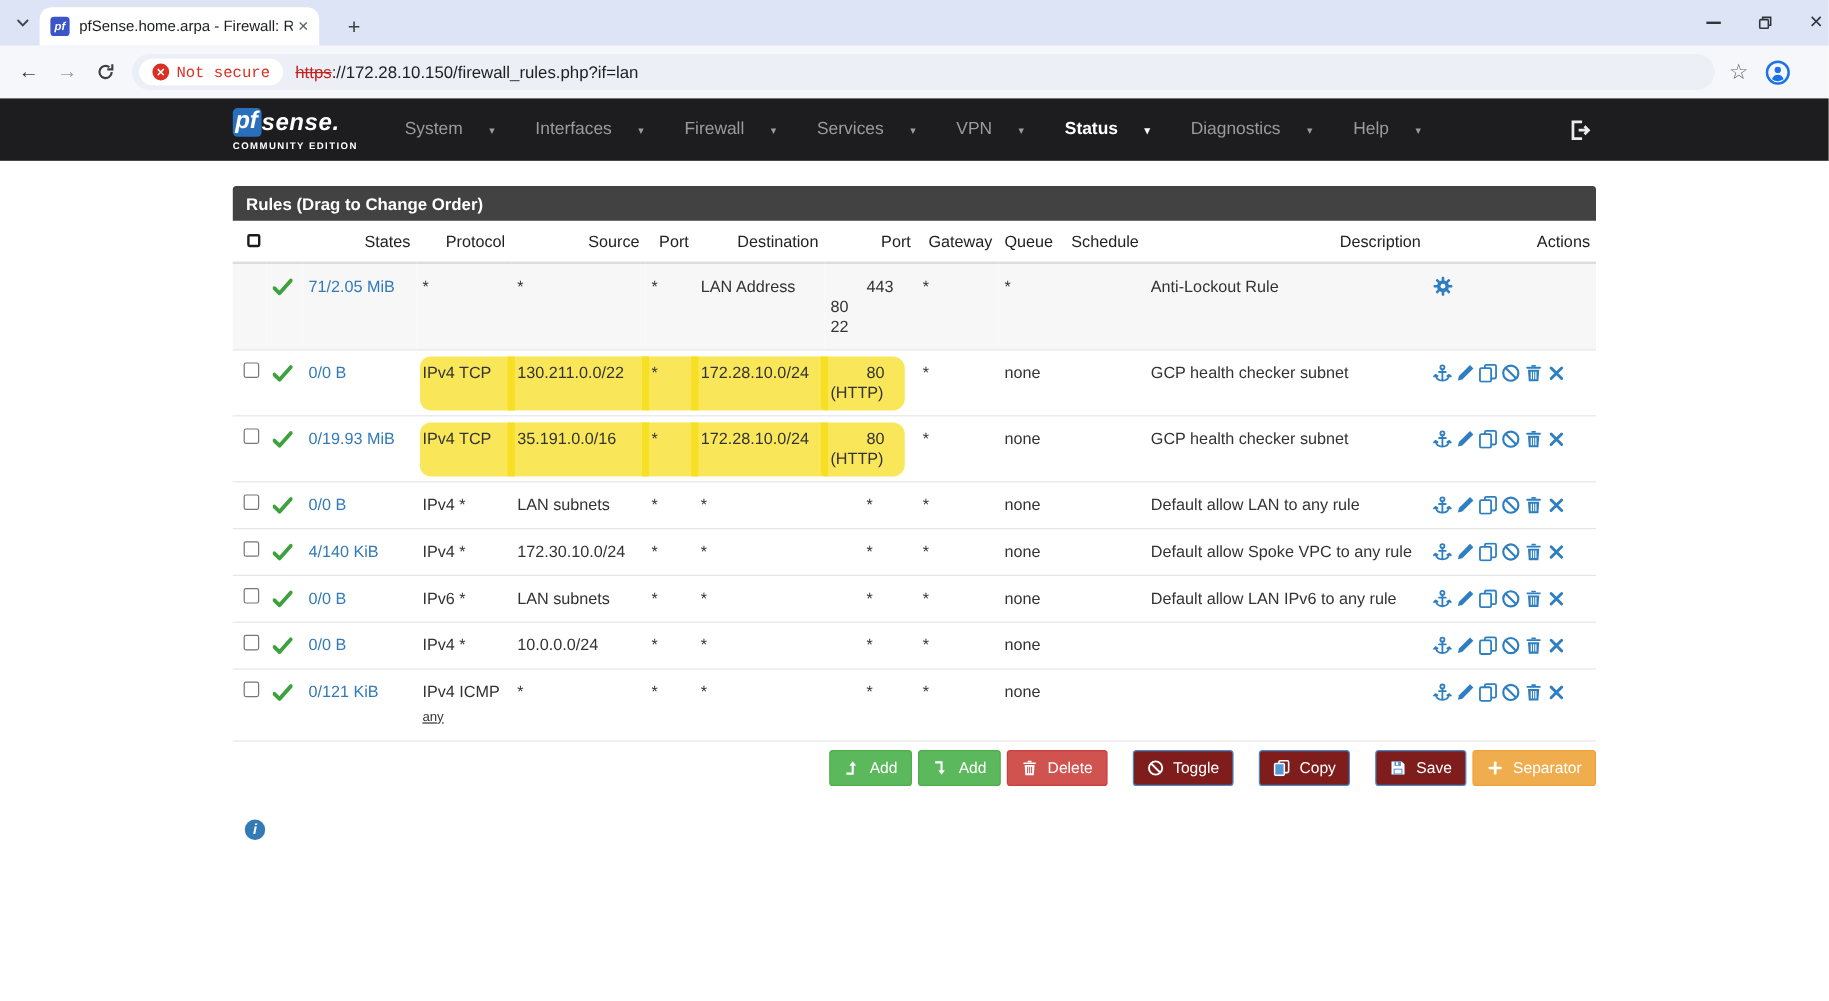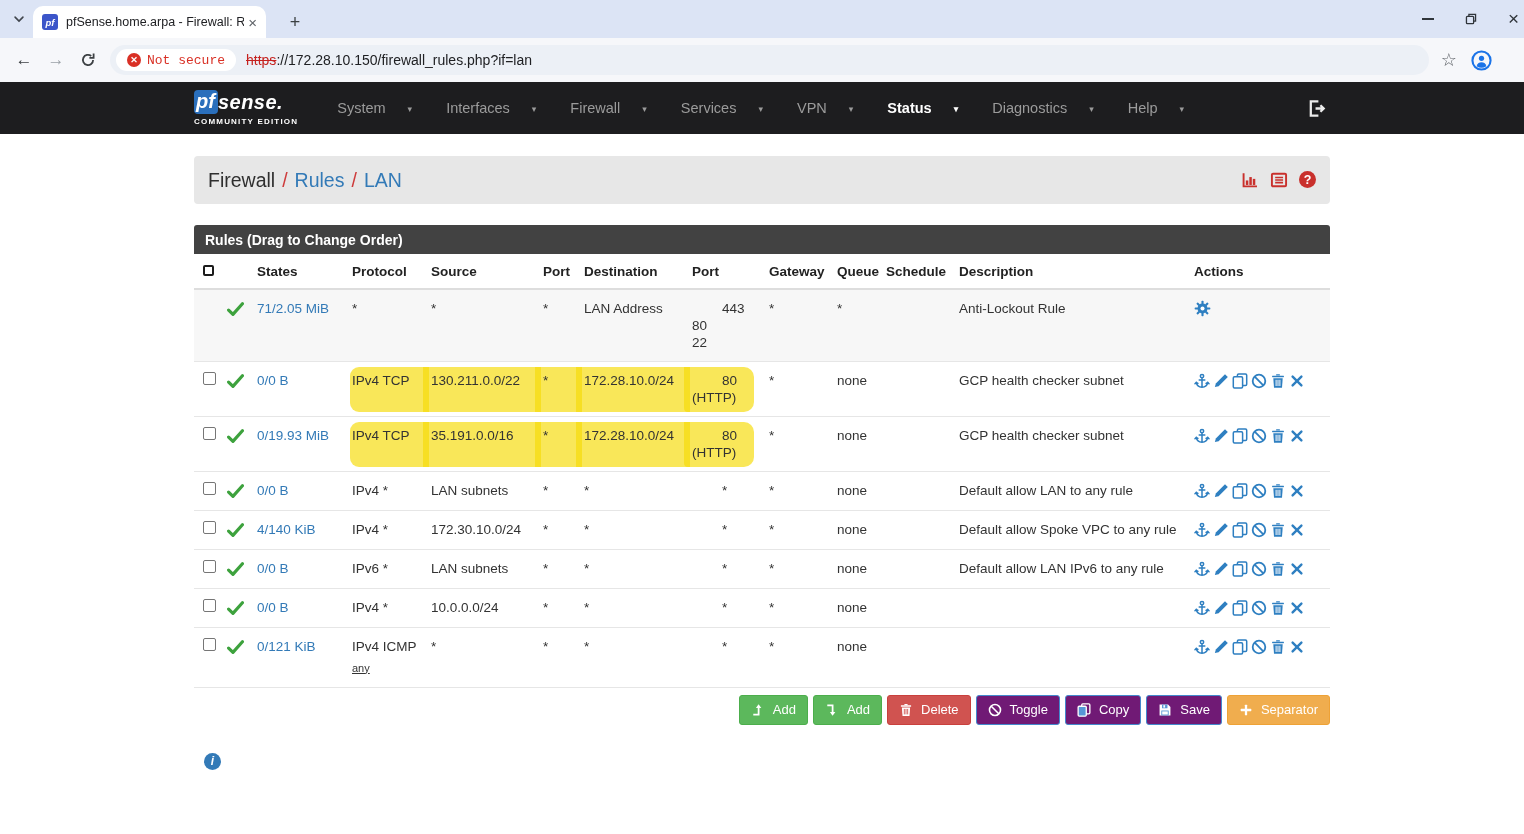--- a/index.html
+++ b/index.html
@@ -61,21 +61,21 @@
   .q-badge { width:17px; height:17px; border-radius:50%; background:#c9302c; color:#fff; font-size:12.5px; font-weight:bold; display:flex; align-items:center; justify-content:center; }
 
   .iface-tabs { margin-top:27px; display:flex; padding-left:0; }
   .iface-tab { color:#aa2b2b; font-size:14.5px; padding:11px 21px 9px 21px; border-bottom:4px solid transparent; cursor:pointer; text-align:center; }
   .iface-tab.active { border-bottom-color:#a81e1e; }
 
   .rules-panel { margin-top:21px; }
   .panel-head { height:29px; background:#424242; color:#fff; font-weight:bold; font-size:14px; display:flex; align-items:center; padding:0 11px; border-radius:3px 3px 0 0; }
 
   table.rules { width:100%; border-collapse:collapse; font-size:13.5px; color:#333; table-layout:fixed; }
-  .rules th { text-align:left; font-weight:bold; color:#222; padding:10px 5px 9px 5px; border-bottom:2px solid #ddd;margin-top:10px; }
+  .rules th { text-align:right; font-weight:normal; color:#222; padding:10px 5px 9px 5px; border-bottom:2px solid #ddd;margin-top:10px; }
   .rules td { padding:10px 5px; border-top:1px solid #e6e6e6; vertical-align:top; line-height:17px; }
   .rules tr.alr { background:#f7f7f7; }
   .rules tbody tr:first-child td { border-top:none; }
   table.rules { border-bottom:1px solid #e6e6e6; }
   .link { color:#337ab7; text-decoration:none; cursor:pointer; }
   .pre { white-space:pre-line;margin-left:30px; }
   .cb { display:inline-block; width:13px; height:13px; background:#fff; border:1px solid #767676; border-radius:2px; cursor:pointer; }
   .cb-all { display:inline-block; width:11px; height:11px; background:#fff; border:2px solid #1b1b1b; border-radius:2px; cursor:pointer; }
   .chk { color:#3da23d; }
   .c-sel, .h-sel { padding-left:9px !important; }
@@ -87,21 +87,21 @@
   td.hl { position:relative; z-index:0; }
   td.hl::before { content:""; position:absolute; left:-3px; right:-3px; top:5px; bottom:4px; background:rgba(246,219,10,0.68); z-index:-1; }
   td.hl-first::before { left:3px; border-radius:9px 0 0 9px; }
   td.hl-last::before { right:10px; border-radius:0 10px 10px 4px; }
 
   .btn-row { display:flex; justify-content:flex-end; gap:5px; margin-top:7px; }
   .btn { height:30px; border:1px solid transparent; border-radius:3px; color:#fff; font-size:13px; font-family:inherit; display:flex; align-items:center; gap:8px; padding:0 11px; cursor:pointer; }
   .btn svg { width:14px; height:14px; }
   .btn-green { background:#5cb85c; border-color:#4cae4c; --btn-bg:#5cb85c; }
   .btn-red { background:#d05350; border-color:#c9403d; --btn-bg:#d05350; }
-  .btn-blue { background:#701a75; border-color:#4389cd; --btn-bg:#5697d6; }
+  .btn-blue { background:#7f1d1d; border-color:#4389cd;margin-left:16px; --btn-bg:#5697d6; }
   .btn-orange { background:#f0ad4e; border-color:#eea236; --btn-bg:#f0ad4e; }
 
   .info-badge { width:17px; height:17px; border-radius:50%; background:#337ab7; color:#fff; font-size:12px; font-weight:bold; font-style:italic; display:flex; align-items:center; justify-content:center; margin:28px 0 0 10px; }
 </style>
 </head>
 <body>
 
 <svg width="0" height="0" style="position:absolute">
   <defs>
     <symbol id="sym-check" viewBox="0 0 16 16">
@@ -290,34 +290,20 @@
     <span class="pfnav-logout">
         <svg class="ic" width="19" height="19" viewBox="0 0 16 16">
           <use href="#sym-logout"></use>
         </svg>
       </span>
   </div>
 </div>
 
 <div class="container">
 
-  <div class="breadcrumb-panel">
-    <span class="bc-text">
-      <span>Firewall</span><span class="bc-sep">/</span><a class="bc-link">Rules</a><span class="bc-sep">/</span><a class="bc-link">LAN</a>
-    </span>
-    <span class="bc-icons">
-      <span class="red"><svg class="ic" width="18" height="18" viewBox="0 0 16 16">
-            <use href="#sym-chart"></use>
-          </svg></span>
-      <span class="red"><svg class="ic" width="18" height="18" viewBox="0 0 16 16">
-            <use href="#sym-log"></use>
-          </svg></span>
-      <span class="q-badge">?</span>
-    </span>
-  </div>
 
 
   <div class="rules-panel">
     <div class="panel-head">Rules (Drag to Change Order)</div>
     <table class="rules">
       <colgroup>
         <col style="width:28px">
           <col style="width:30px">
           <col style="width:95px">
           <col style="width:79px">

